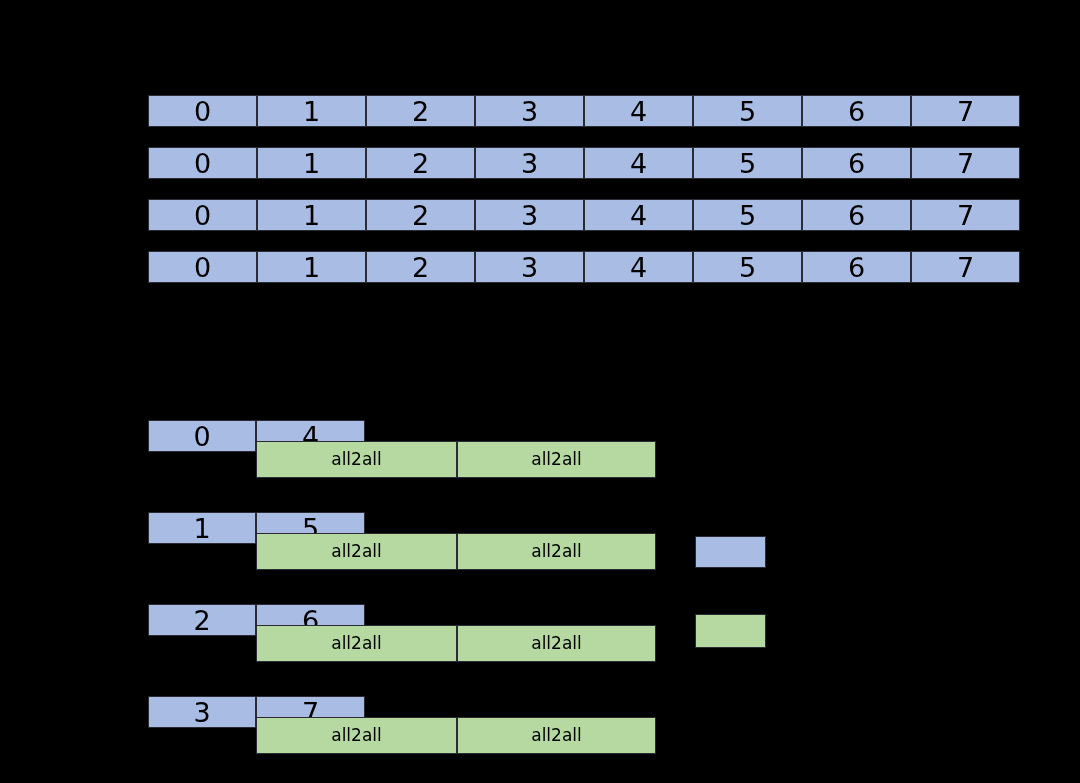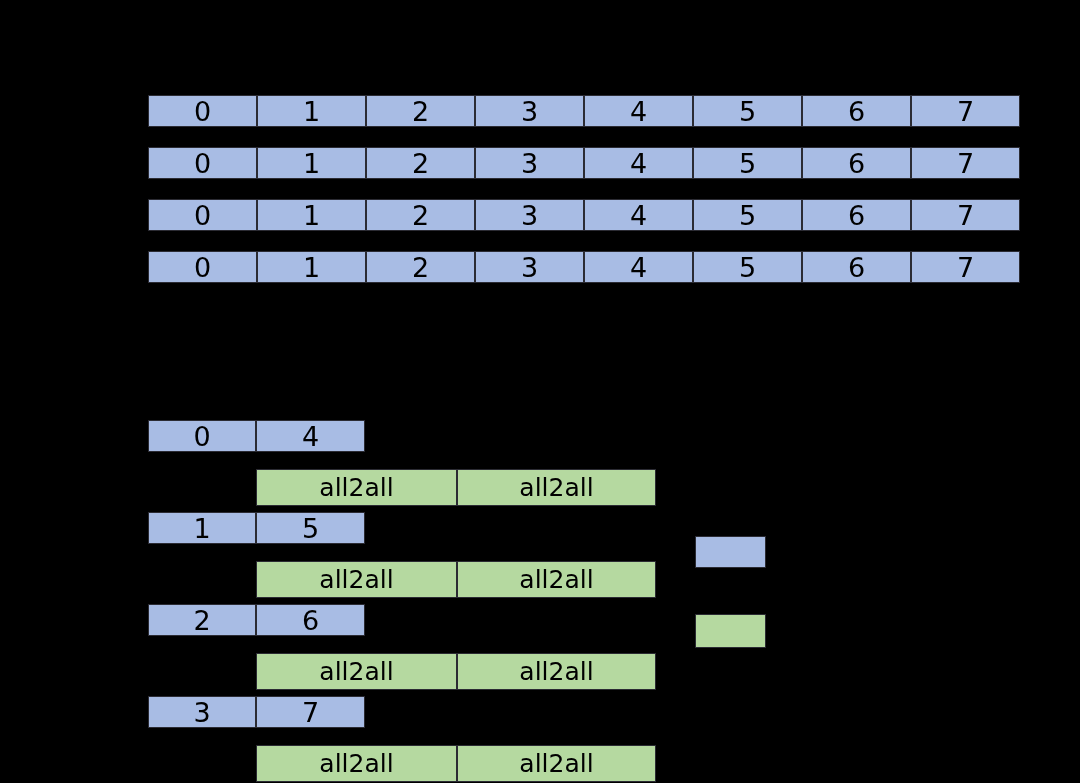--- a/index.html
+++ b/index.html
@@ -54,23 +54,23 @@
     left: 0;
     width: 1080px;
     height: 72px;
   }
   .group .mb-cell {
     top: 0;
     height: 32px;
     font-size: 27px;
   }
   .group .a2a-cell {
-    top: 49px;
+    top: 21px;
     height: 37px;
-    font-size: 25px;
+    font-size: 17px;
   }
 
   
   .legend-swatch {
     position: absolute;
     box-sizing: border-box;
     border: 1px solid #2b2b33;
     left: 695px;
     width: 71px;
   }

